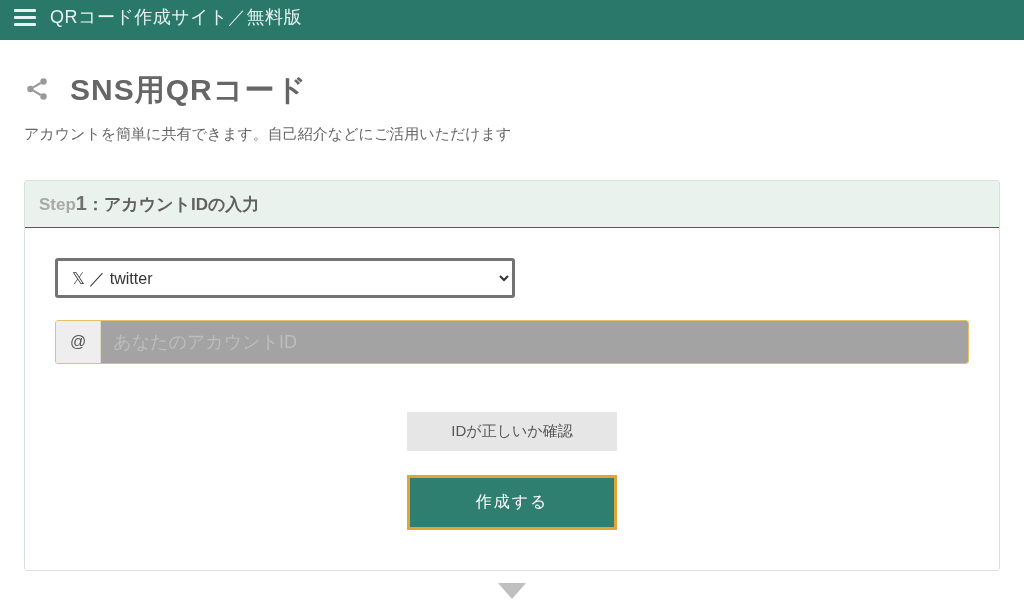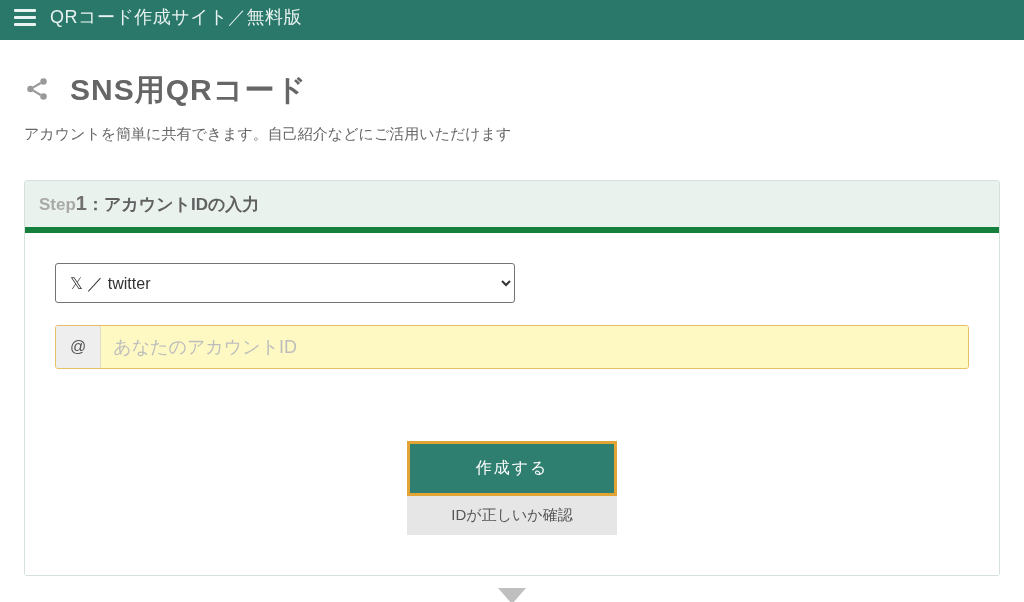--- a/index.html
+++ b/index.html
@@ -71,21 +71,21 @@
     }
     .panel {
       margin-top: 36px;
       border: 1px solid #d6e0dc;
       border-radius: 3px;
       overflow: hidden;
     }
     .panel-header {
       background: #eaf2ed;
       padding: 11px 14px;
-      border-bottom: 6px solid #15803d;
+      border-bottom: 1px solid #15803d;
       font-size: 17px;
       color: #606060;
       font-weight: bold;
     }
     .panel-header .step-label {
       color: #a9a9a9;
       font-weight: bold;
     }
     .panel-header .step-num {
       color: #707070;
@@ -95,21 +95,21 @@
     .panel-body {
       background: #ffffff;
       padding: 30px 30px 40px 30px;
     }
     .select-wrap {
       margin-bottom: 22px;
     }
     .sns-select {
       width: 460px;
       height: 40px;
-      border: 1px solid #737373;
+      border: 3px solid #737373;
       border-radius: 3px;
       background: #fff;
       font-size: 16px;
       padding: 0 10px;
       font-family: inherit;
       color: #333;
     }
     .input-group {
       display: flex;
       align-items: stretch;
@@ -126,21 +126,21 @@
       display: flex;
       align-items: center;
       padding: 0 14px;
       font-size: 16px;
       border-right: 1px solid #e0dccc;
     }
     .account-input {
       flex: 1;
       border: none;
       outline: none;
-      background: #fef9c3;
+      background: #a3a3a3;
       font-size: 18px;
       padding: 0 12px;
       font-family: inherit;
       color: #333;
     }
     .account-input::placeholder {
       color: #bdbdbd;
     }
     .actions {
       text-align: center;
@@ -221,24 +221,24 @@
         </select>
       </div>
 
       <div class="input-group">
         <div class="input-addon">@</div>
         <input type="text" class="account-input" placeholder="あなたのアカウントID" style="">
       </div>
 
       <div class="actions">
         <div>
-          <button class="btn btn-create">作成する</button>
+          <button class="btn btn-check">IDが正しいか確認</button>
         </div>
         <div>
-          <button class="btn btn-check">IDが正しいか確認</button>
+          <button class="btn btn-create">作成する</button>
         </div>
       </div>
 
     </div>
   </div>
 
   <div class="caret-down">
     <svg viewBox="0 0 28 18">
         <polygon points="0,0 28,0 14,16"></polygon>
       </svg>

